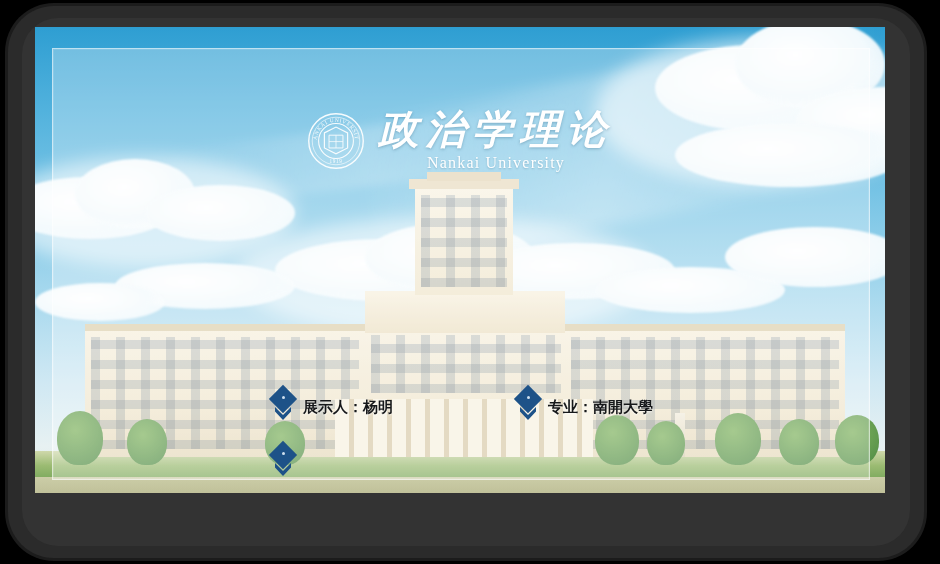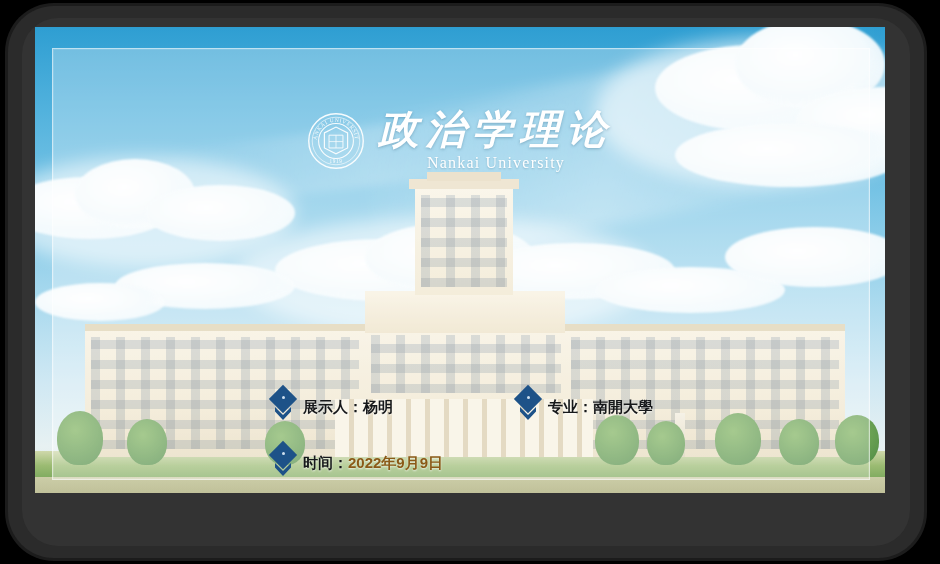--- a/index.html
+++ b/index.html
@@ -226,18 +226,17 @@
         <span class="info-text"><span>专业：</span><span>南開大學</span></span>
       </div>
 
 
       <div class="info-item">
         <span class="marker">
           <span class="dia"></span>
             <span class="dot"></span>
             <span class="chev"></span>
         </span>
-        <span class="info-text"><span>时间：</span><span class="val-orange">2022年9月9日</span></span>
       </div>
 
     </div>
   </div>
 </div>
 
 </body></html>

